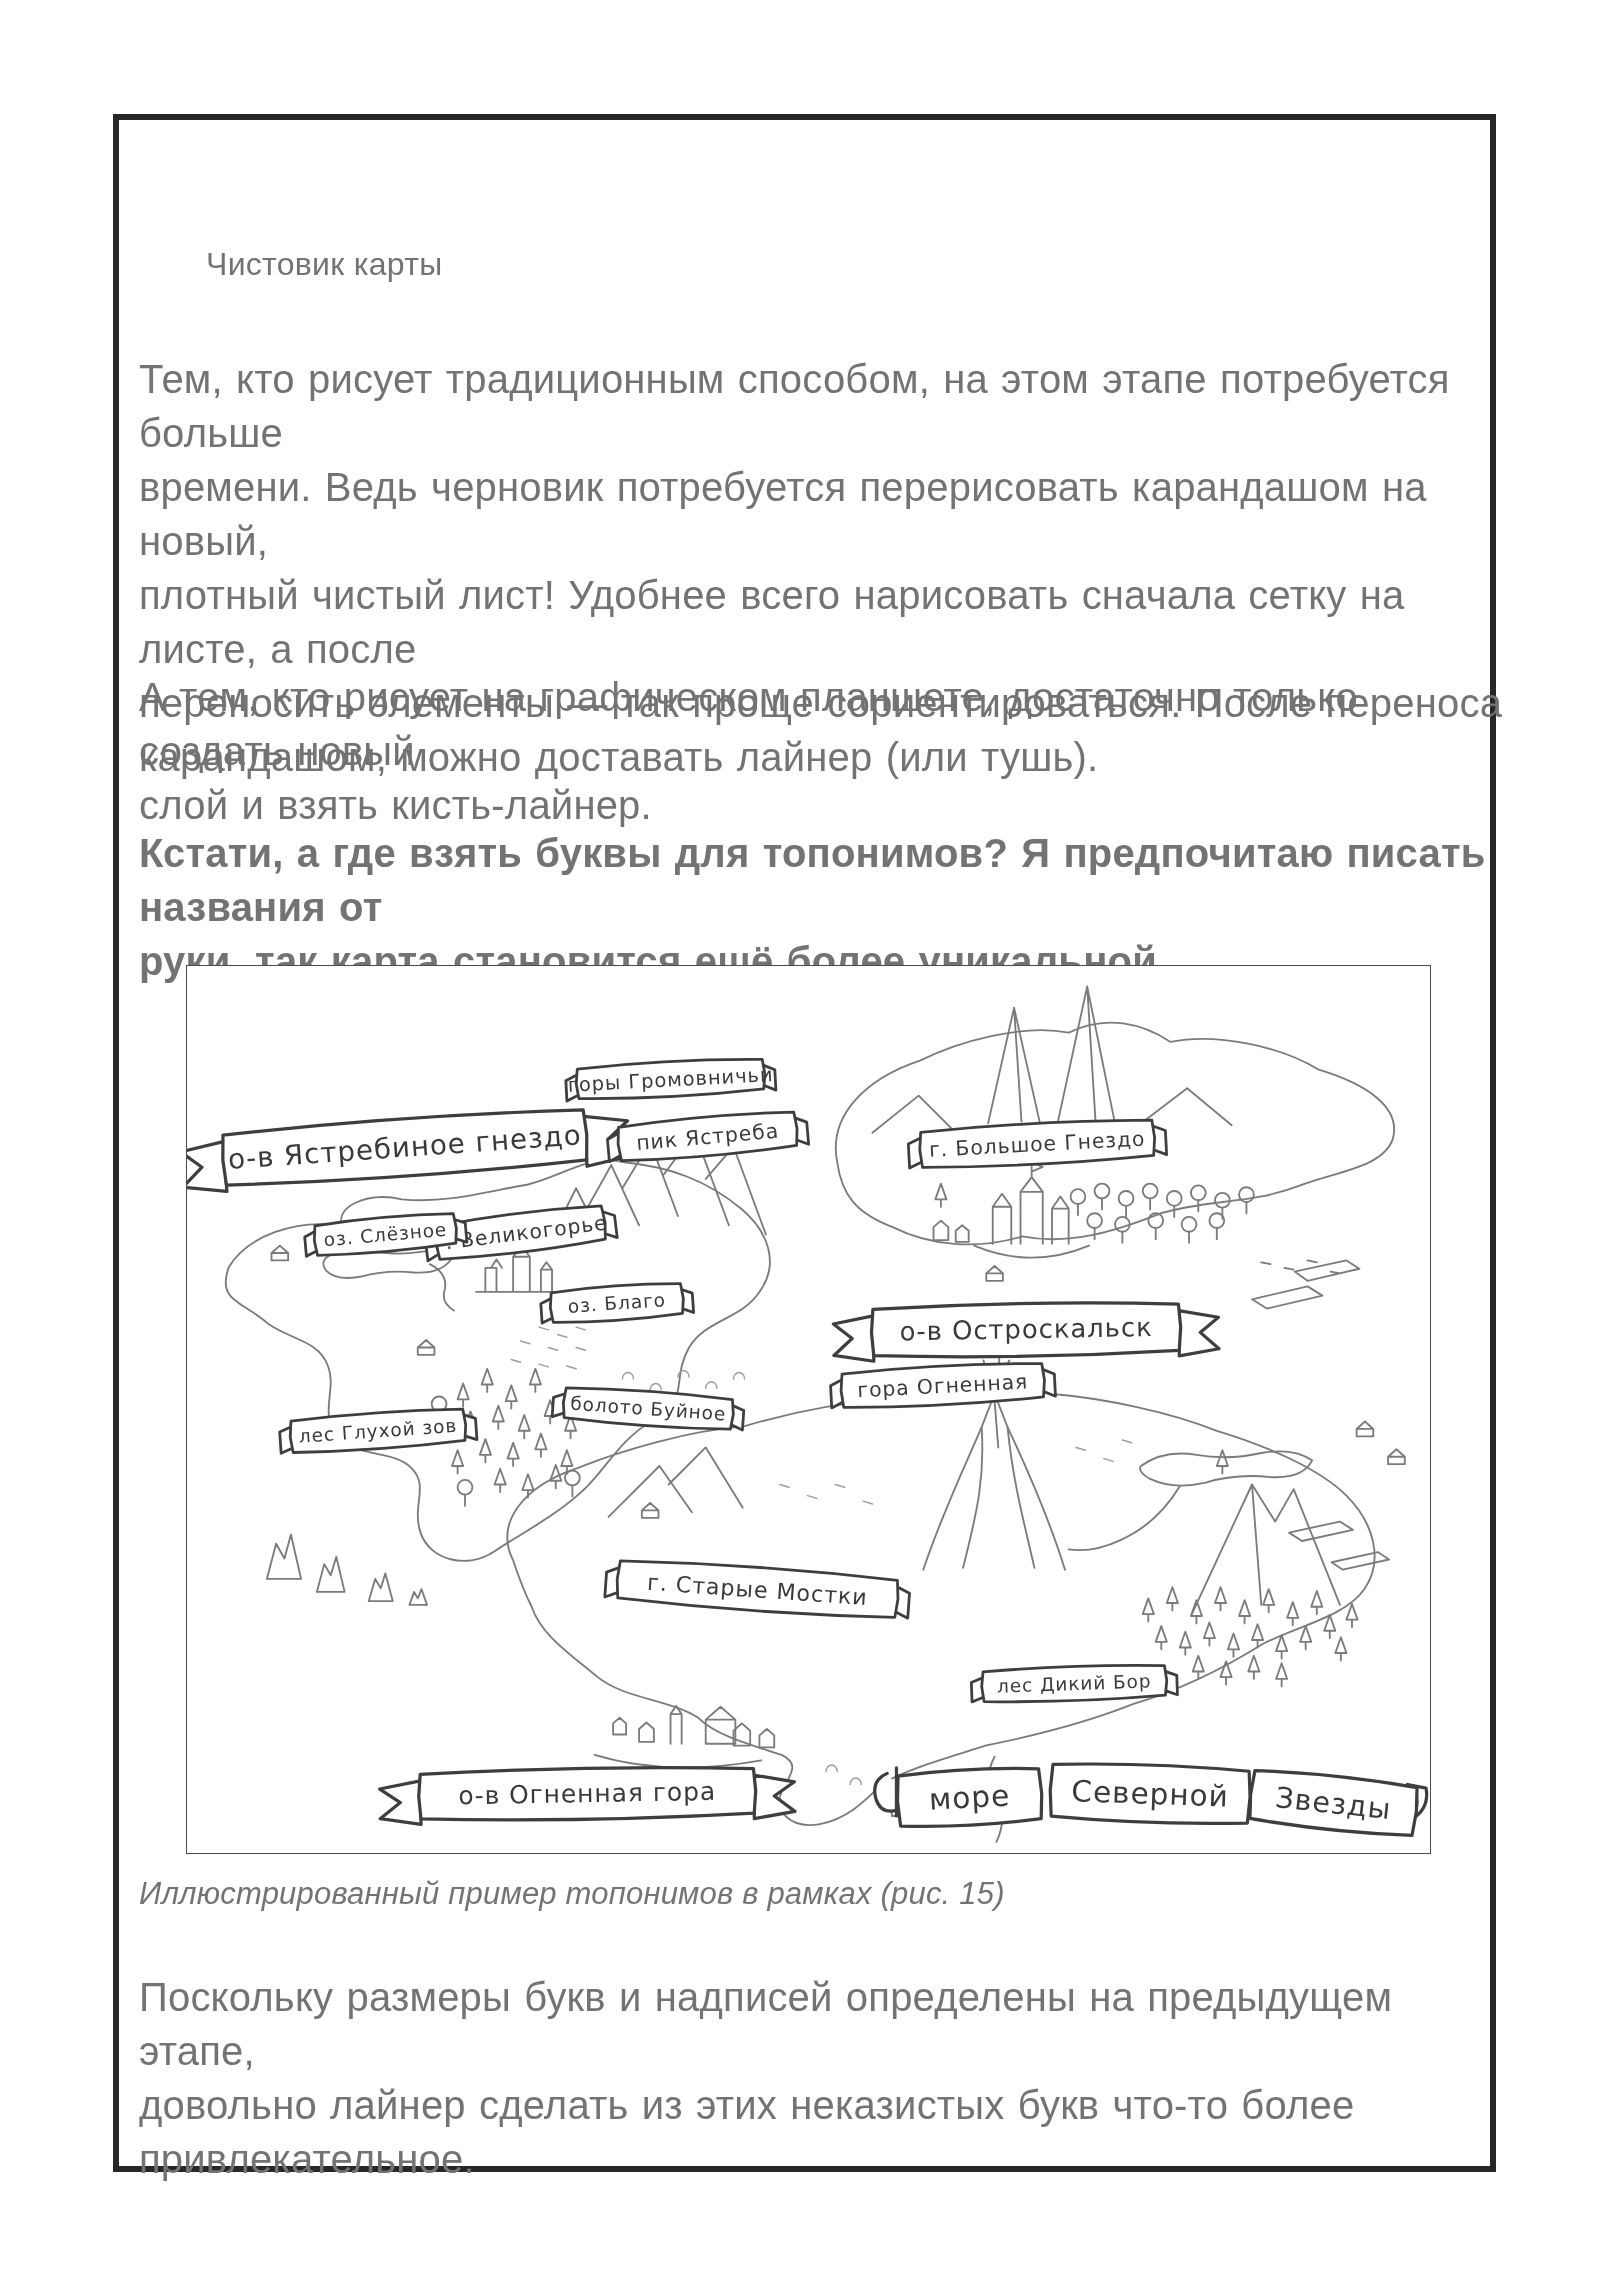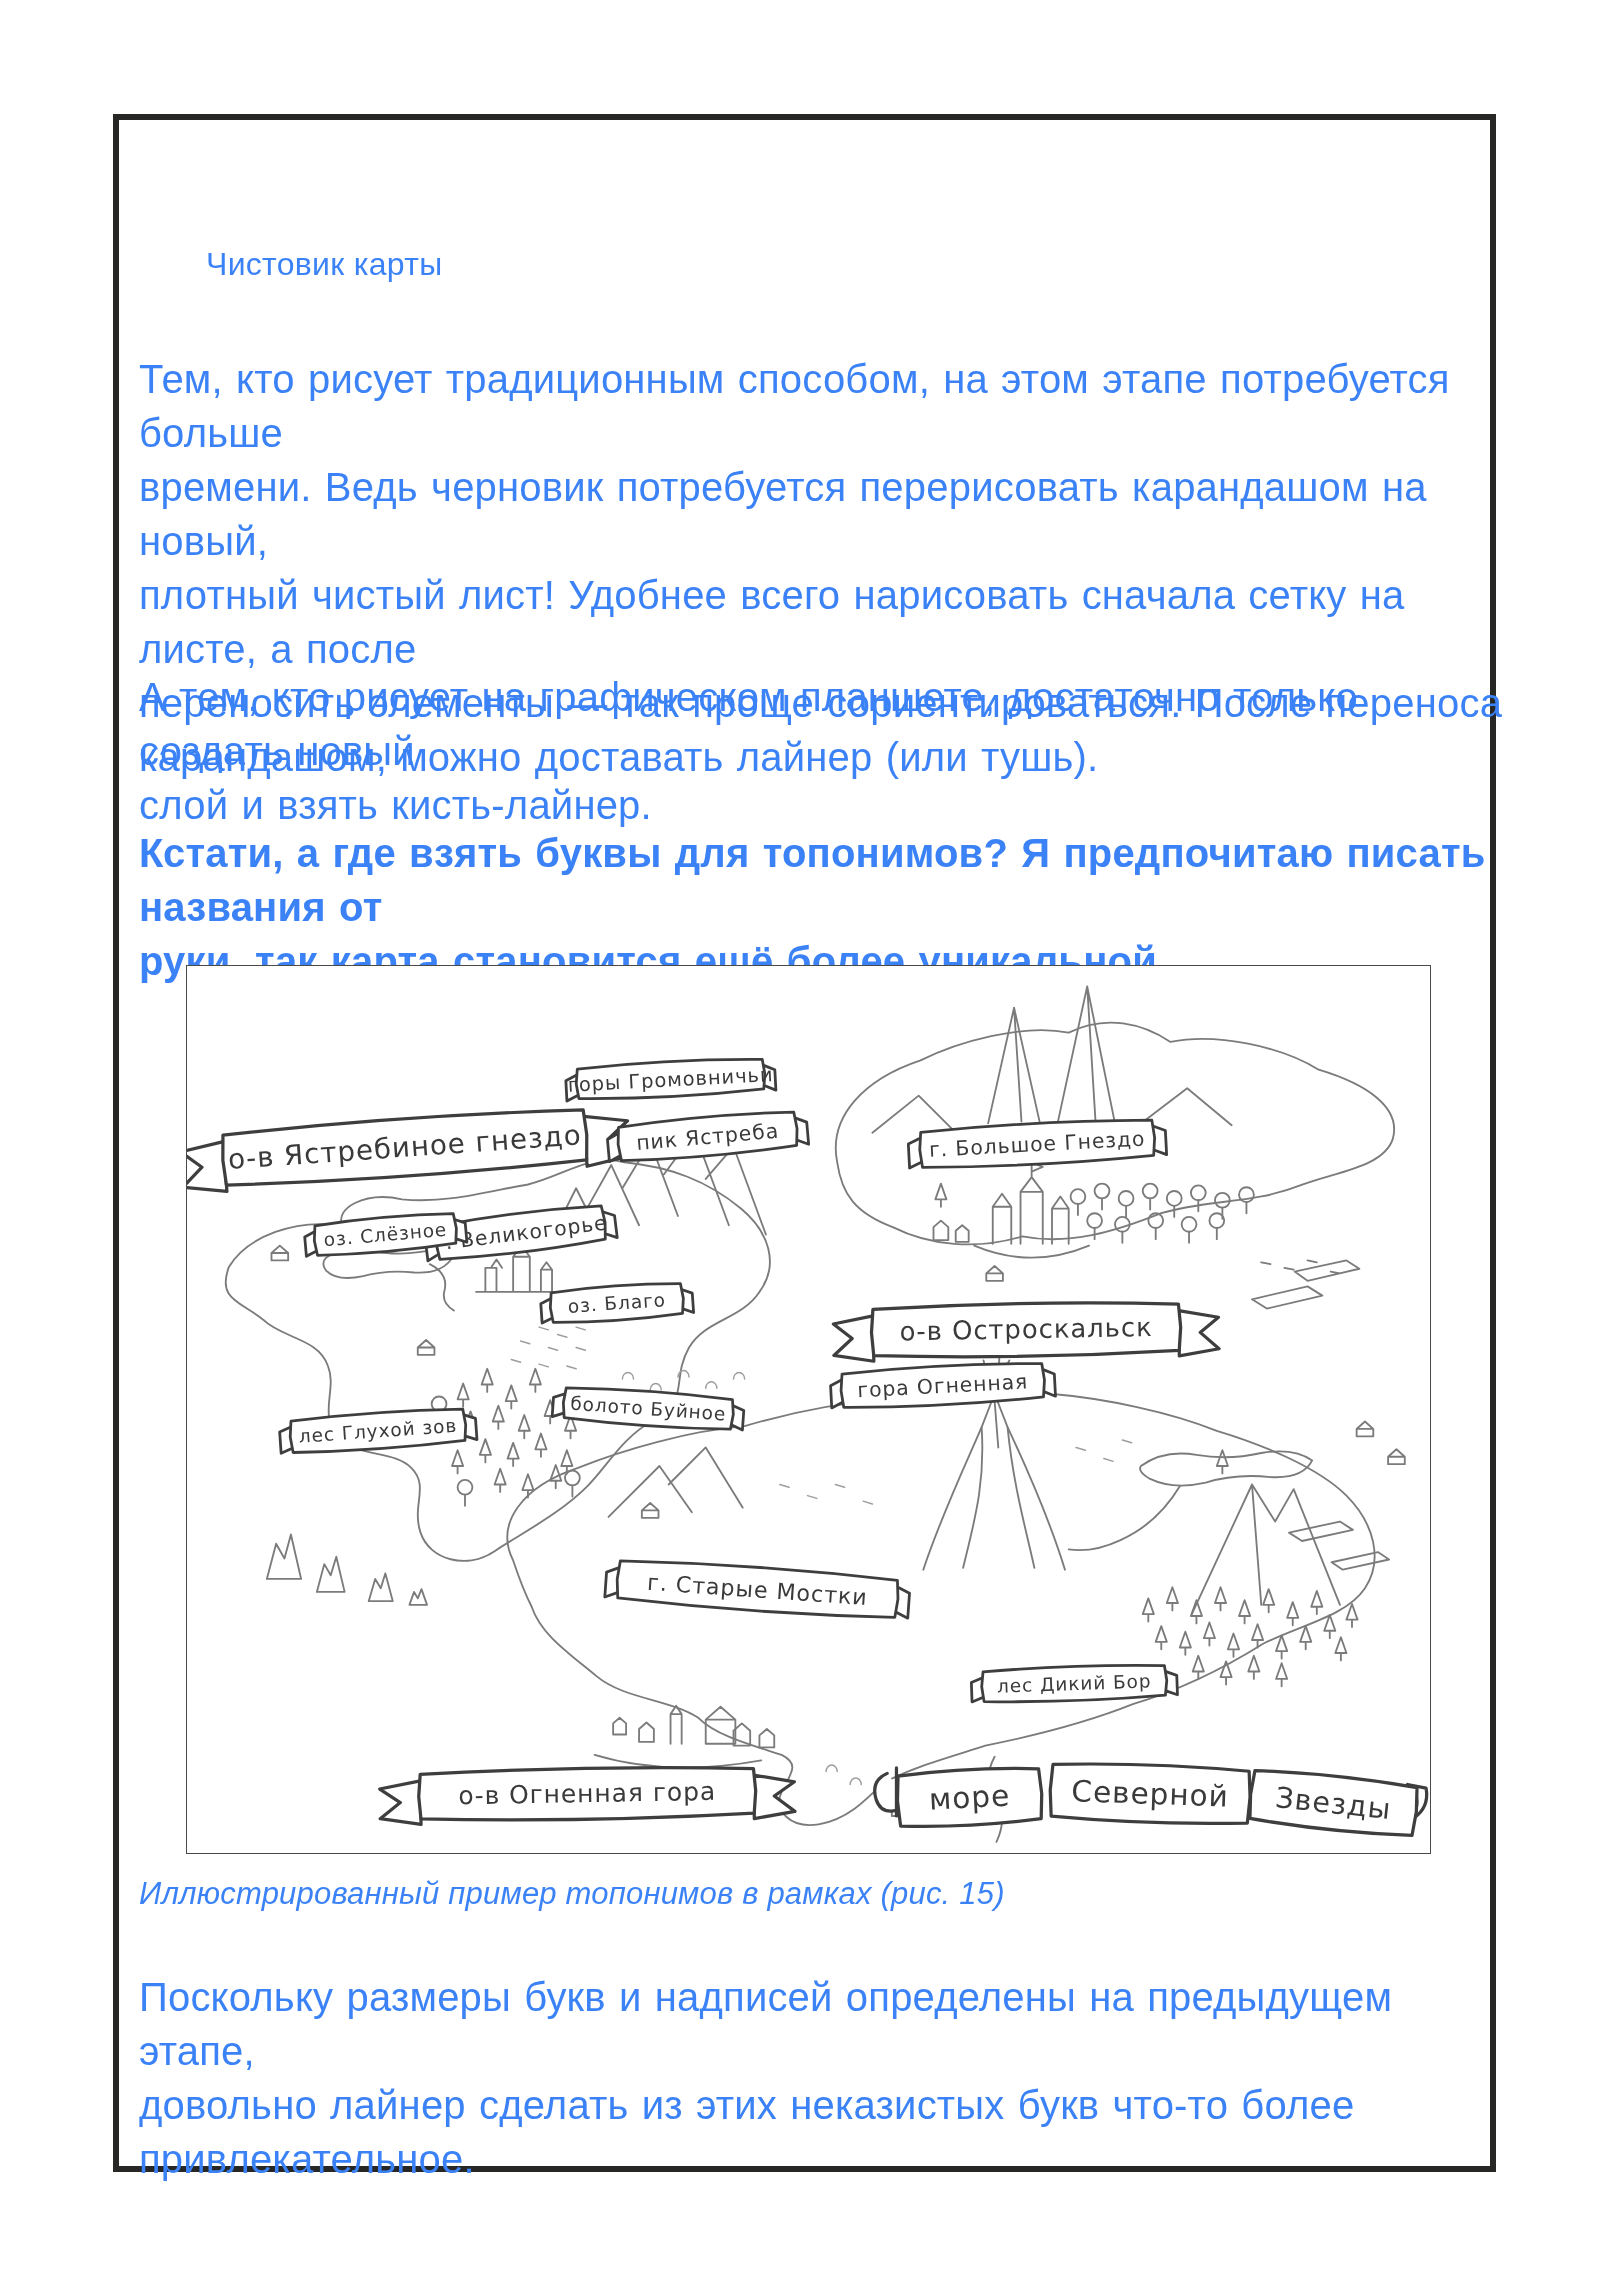--- a/index.html
+++ b/index.html
@@ -1,18 +1,18 @@
 <!DOCTYPE html>
 <html style="font-size:15px"><head>
 <meta charset="utf-8">
 <style>
   html,body { margin:0; padding:0; background:#ffffff; }
   .page {
     position:relative; width:1610px; height:2291px; background:#ffffff;
-    font-family:"Liberation Sans","DejaVu Sans",sans-serif; color:#3b82f6;
+    font-family:"Liberation Sans","DejaVu Sans",sans-serif; color:#737373;
     overflow:hidden;
   }
   .frame {
     position:absolute; left:113px; top:114px; width:1371px; height:2046px;
     border:6.5px solid #272725;
   }
   .heading {
     position:absolute; left:206px; top:237px;
     font-size:32px; line-height:54px; letter-spacing:0.3px;
   }

